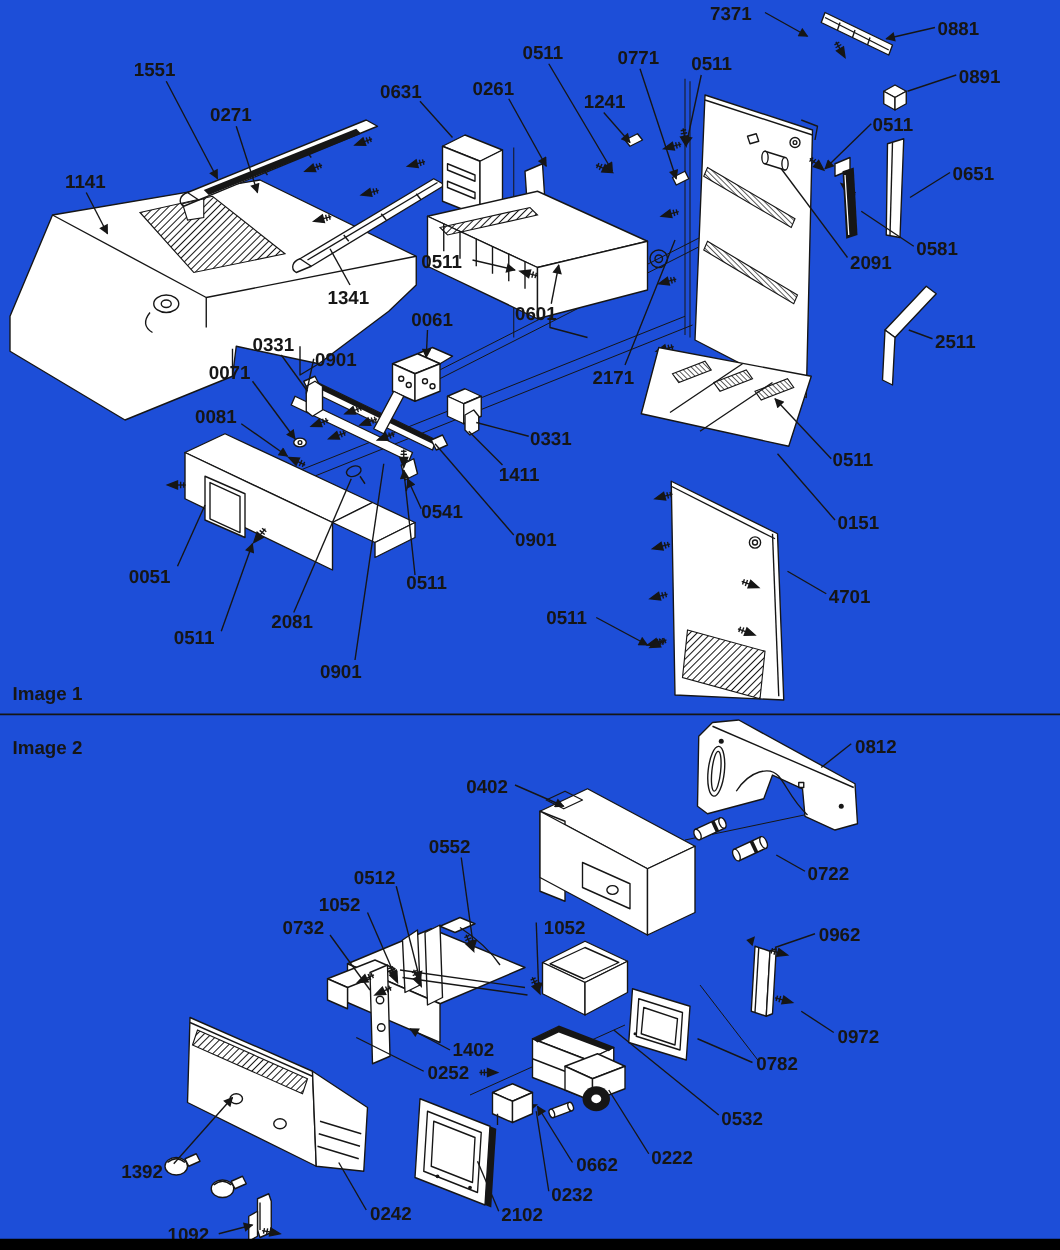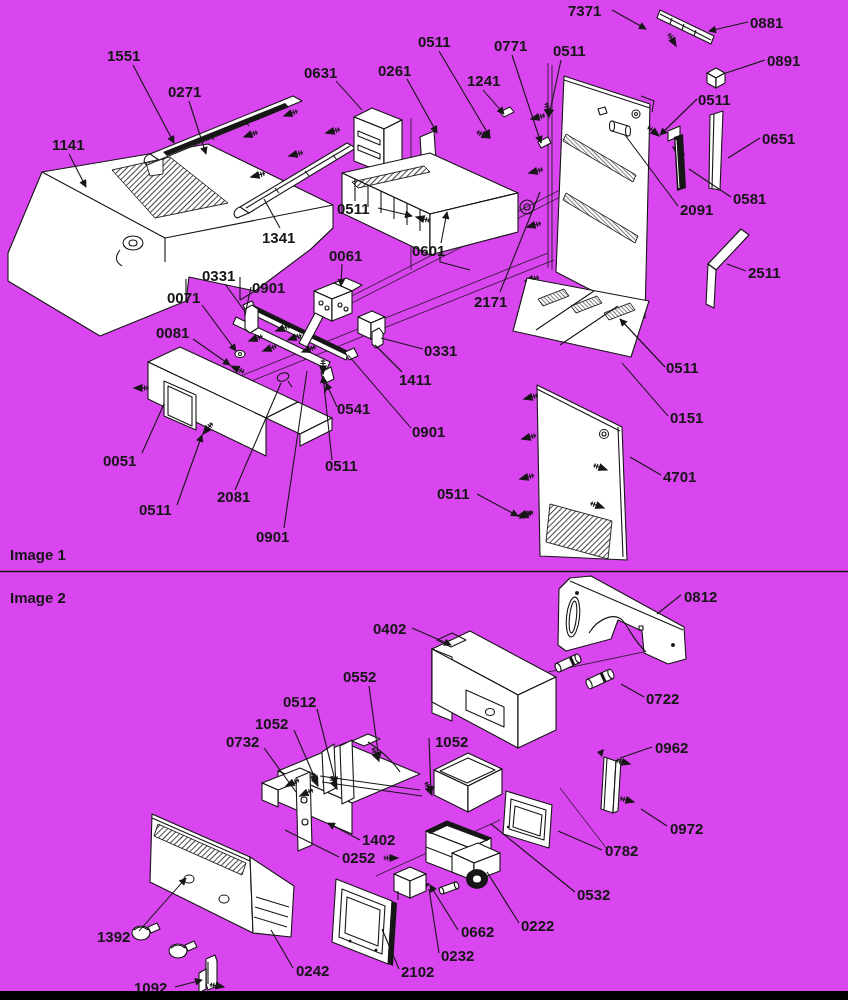--- a/index.html
+++ b/index.html
@@ -1,16 +1,16 @@
 <!DOCTYPE html>
 <html><head>
 <meta charset="utf-8">
 <style>
   html,body{margin:0;padding:0;background:#fff;}
-  #stage{position:relative;width:848px;height:1000px;background:#d946ef;overflow:hidden;
+  #stage{position:relative;width:848px;height:1000px;background:#1d4ed8;overflow:hidden;
          font-family:"Liberation Sans", sans-serif;}
   svg{display:block}
   .part{fill:#ffffff;stroke:#161616;stroke-width:1.1;stroke-linejoin:round;}
   .ln{fill:none;stroke:#161616;stroke-width:1.1;stroke-linejoin:round;}
   .thin{fill:none;stroke:#161616;stroke-width:0.8;}
   .dark{fill:#161616;stroke:none;}
   .hatch{fill:url(#h1);stroke:#161616;stroke-width:0.9;}
   .hatch2{fill:url(#h2);stroke:#161616;stroke-width:0.9;}
   .callout-text{font:bold 15px "Liberation Sans", sans-serif;fill:#161616;}
   .section-title{font:bold 15px "Liberation Sans", sans-serif;fill:#161616;}

